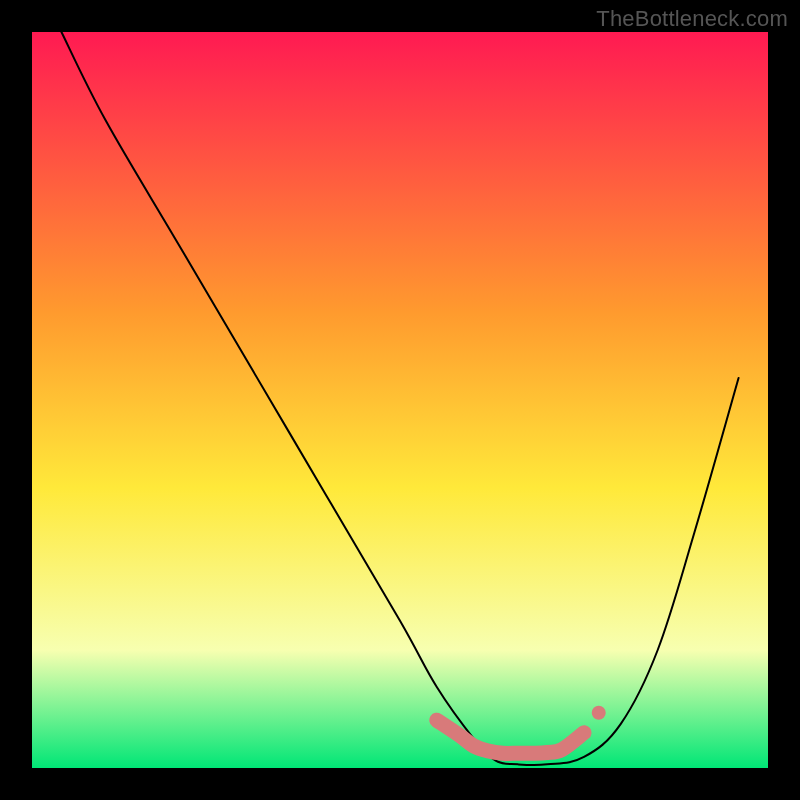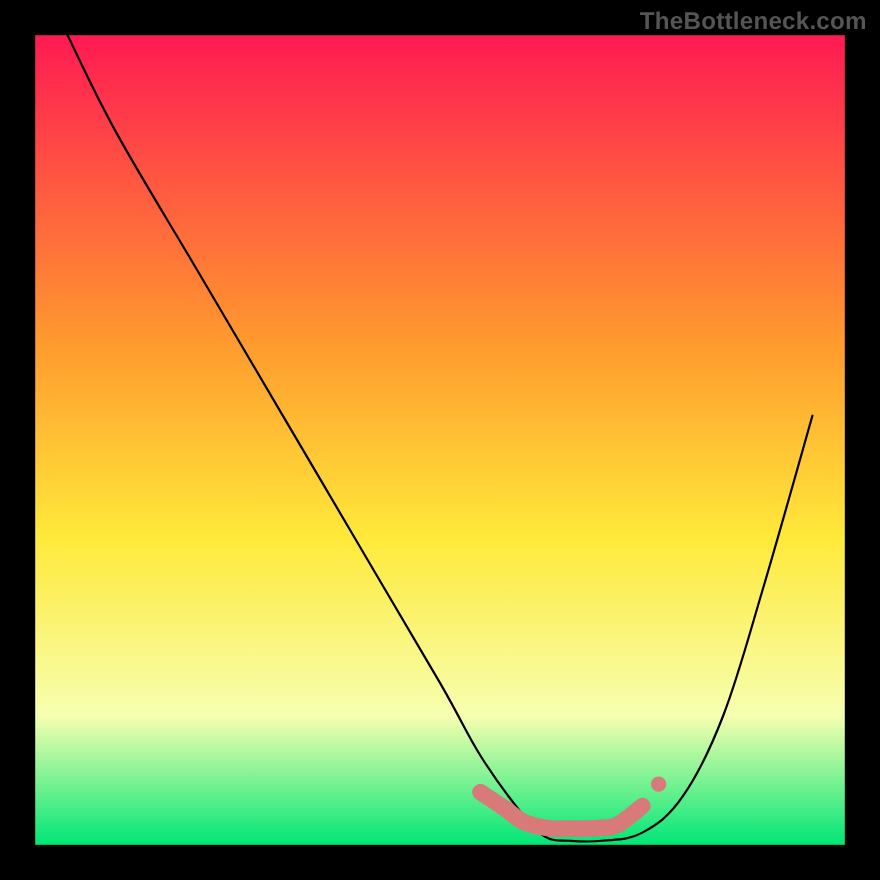--- a/index.html
+++ b/index.html
@@ -15,21 +15,21 @@
     position: relative;
     width: 800px;
     height: 800px;
   }
   .watermark {
     position: absolute;
     top: 6px;
     right: 12px;
     color: #555;
     font-size: 22px;
-    font-weight: 700;
+    font-weight: 400;
     letter-spacing: 0.2px;
     z-index: 30;
     user-select: none;
   }
   svg.plot {
     position: absolute;
     left: 0;
     top: 0;
     z-index: 10;
   }

